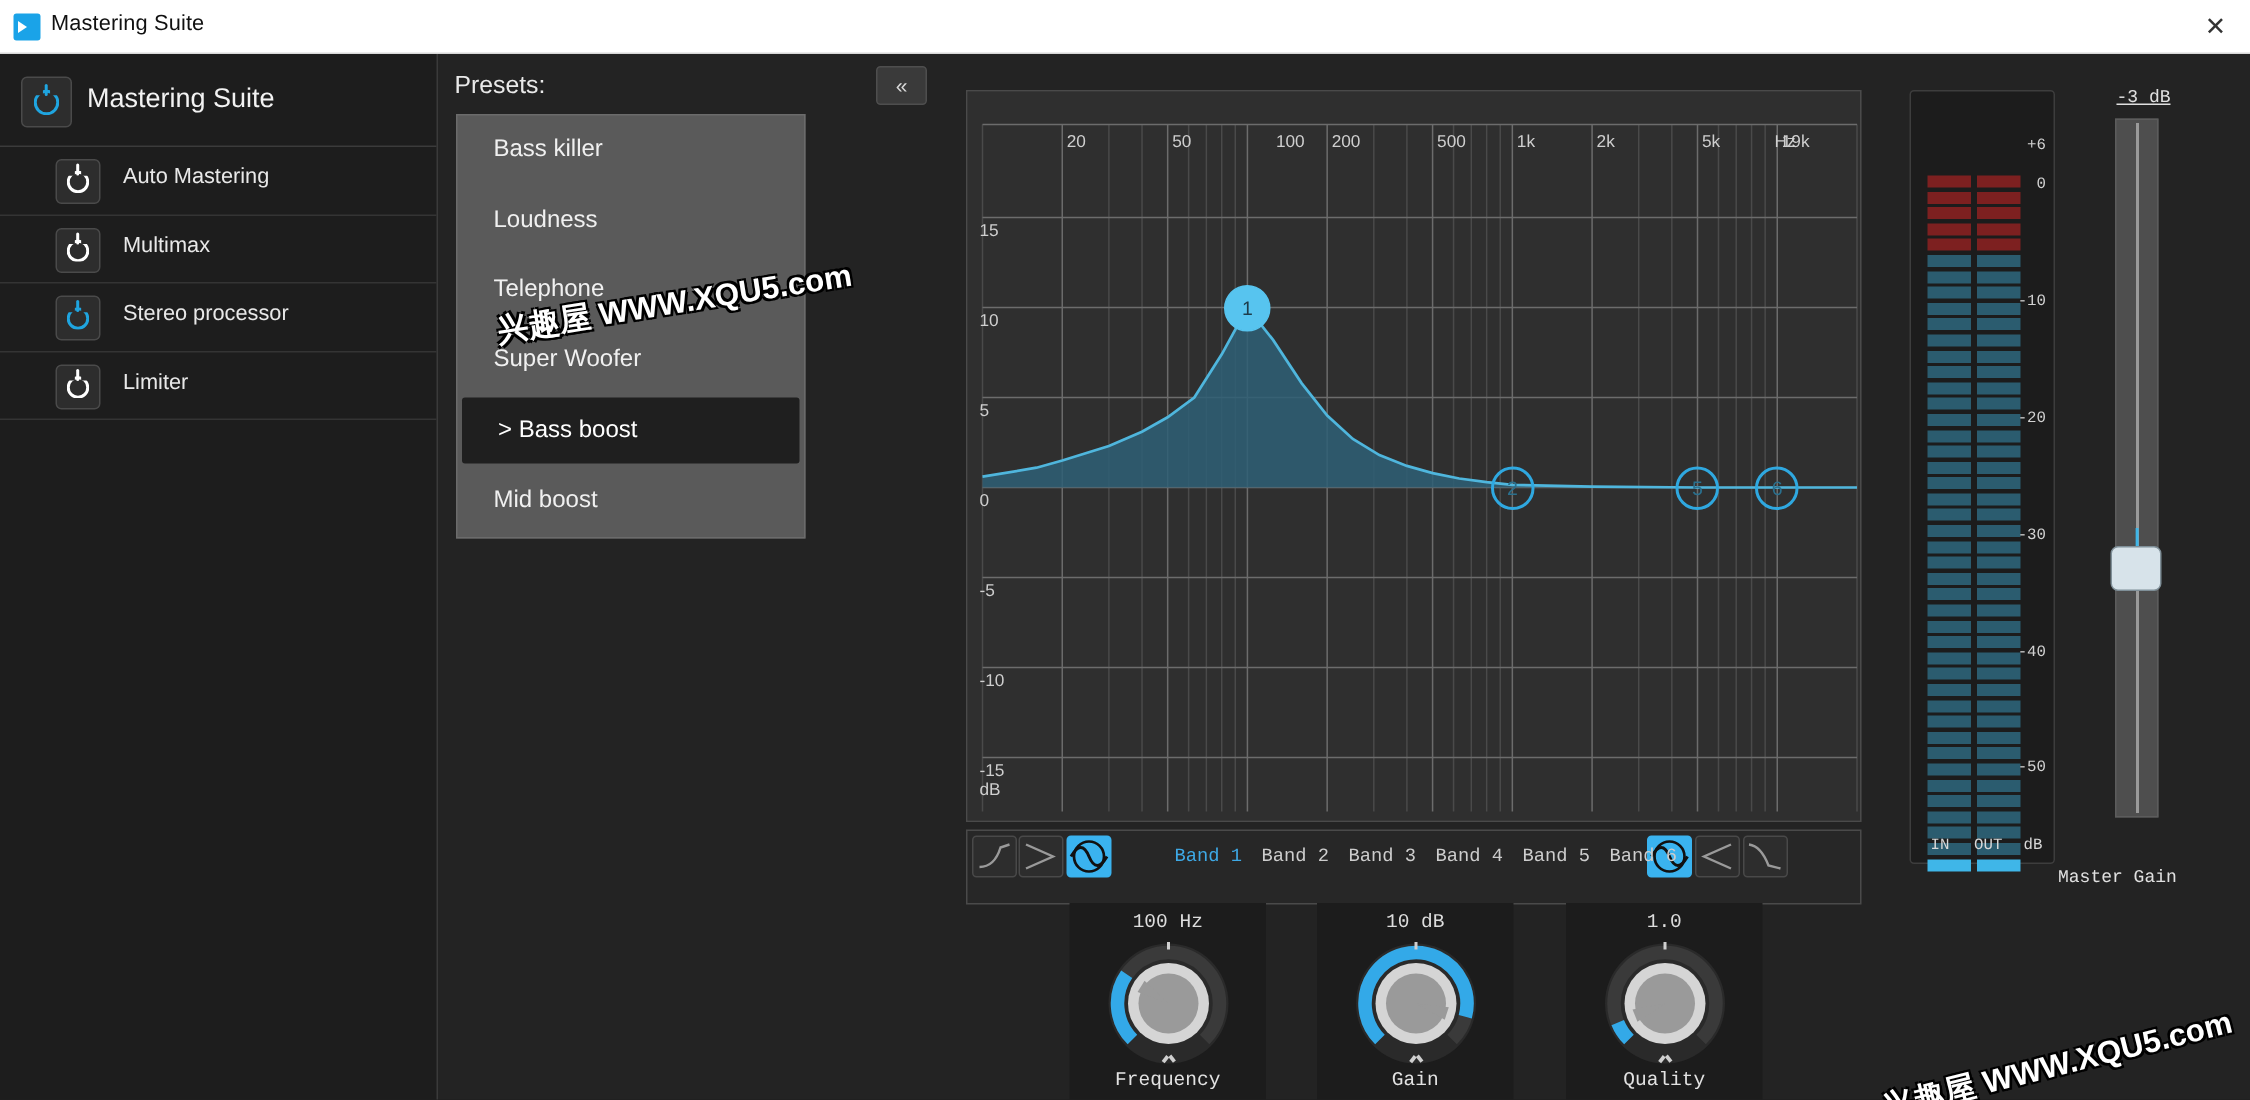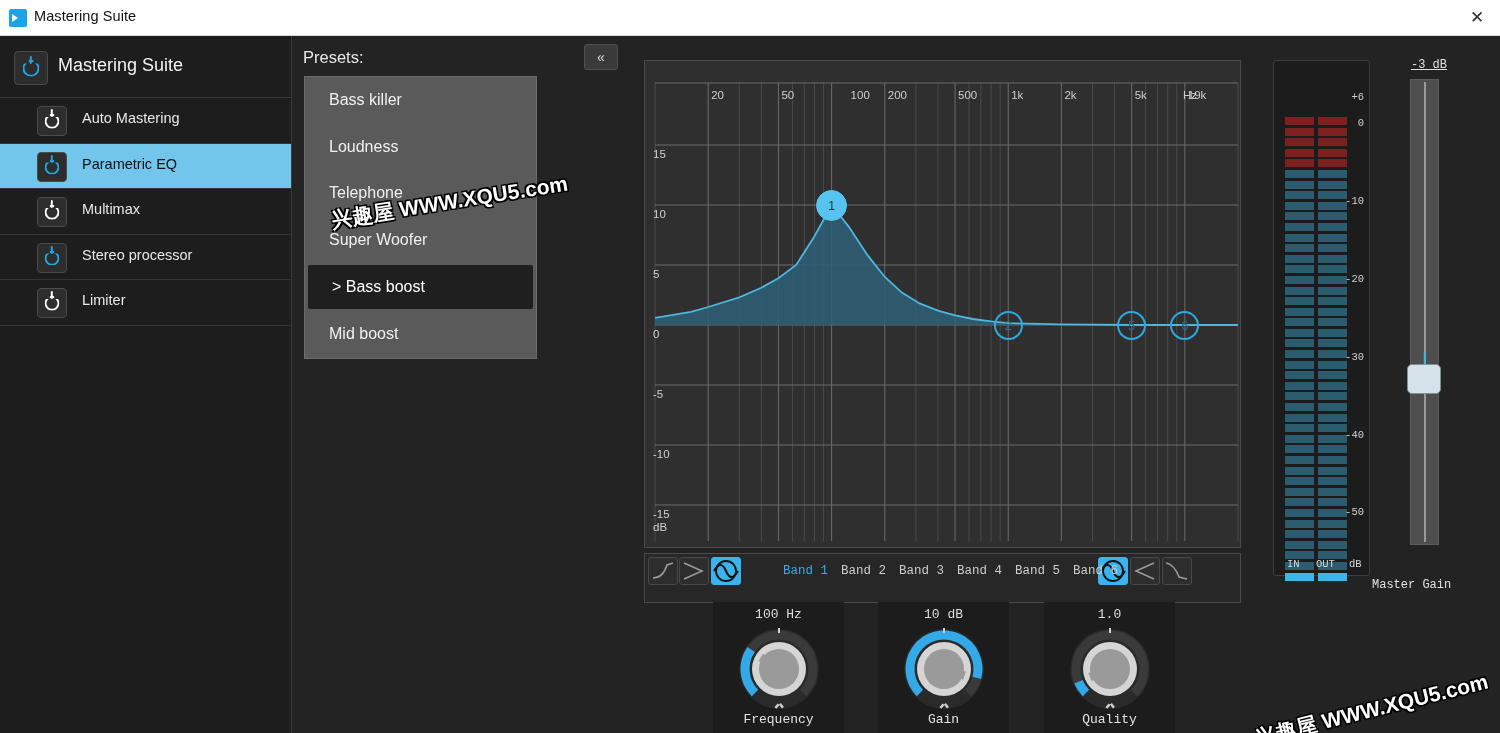--- a/index.html
+++ b/index.html
@@ -150,29 +150,20 @@
     <div class="nav-item">
       <div class="pwr">
         <div class="pwrbox">
             <div class="ring"></div>
             <div class="stem"></div>
           </div>
       </div>
       <div class="label">Auto Mastering</div>
     </div>
 
-    <div class="nav-item active">
-      <div class="pwr">
-        <div class="pwrbox on">
-            <div class="ring"></div>
-            <div class="stem"></div>
-          </div>
-      </div>
-      <div class="label">Parametric EQ</div>
-    </div>
 
     <div class="nav-item">
       <div class="pwr">
         <div class="pwrbox">
             <div class="ring"></div>
             <div class="stem"></div>
           </div>
       </div>
       <div class="label">Multimax</div>
     </div>

